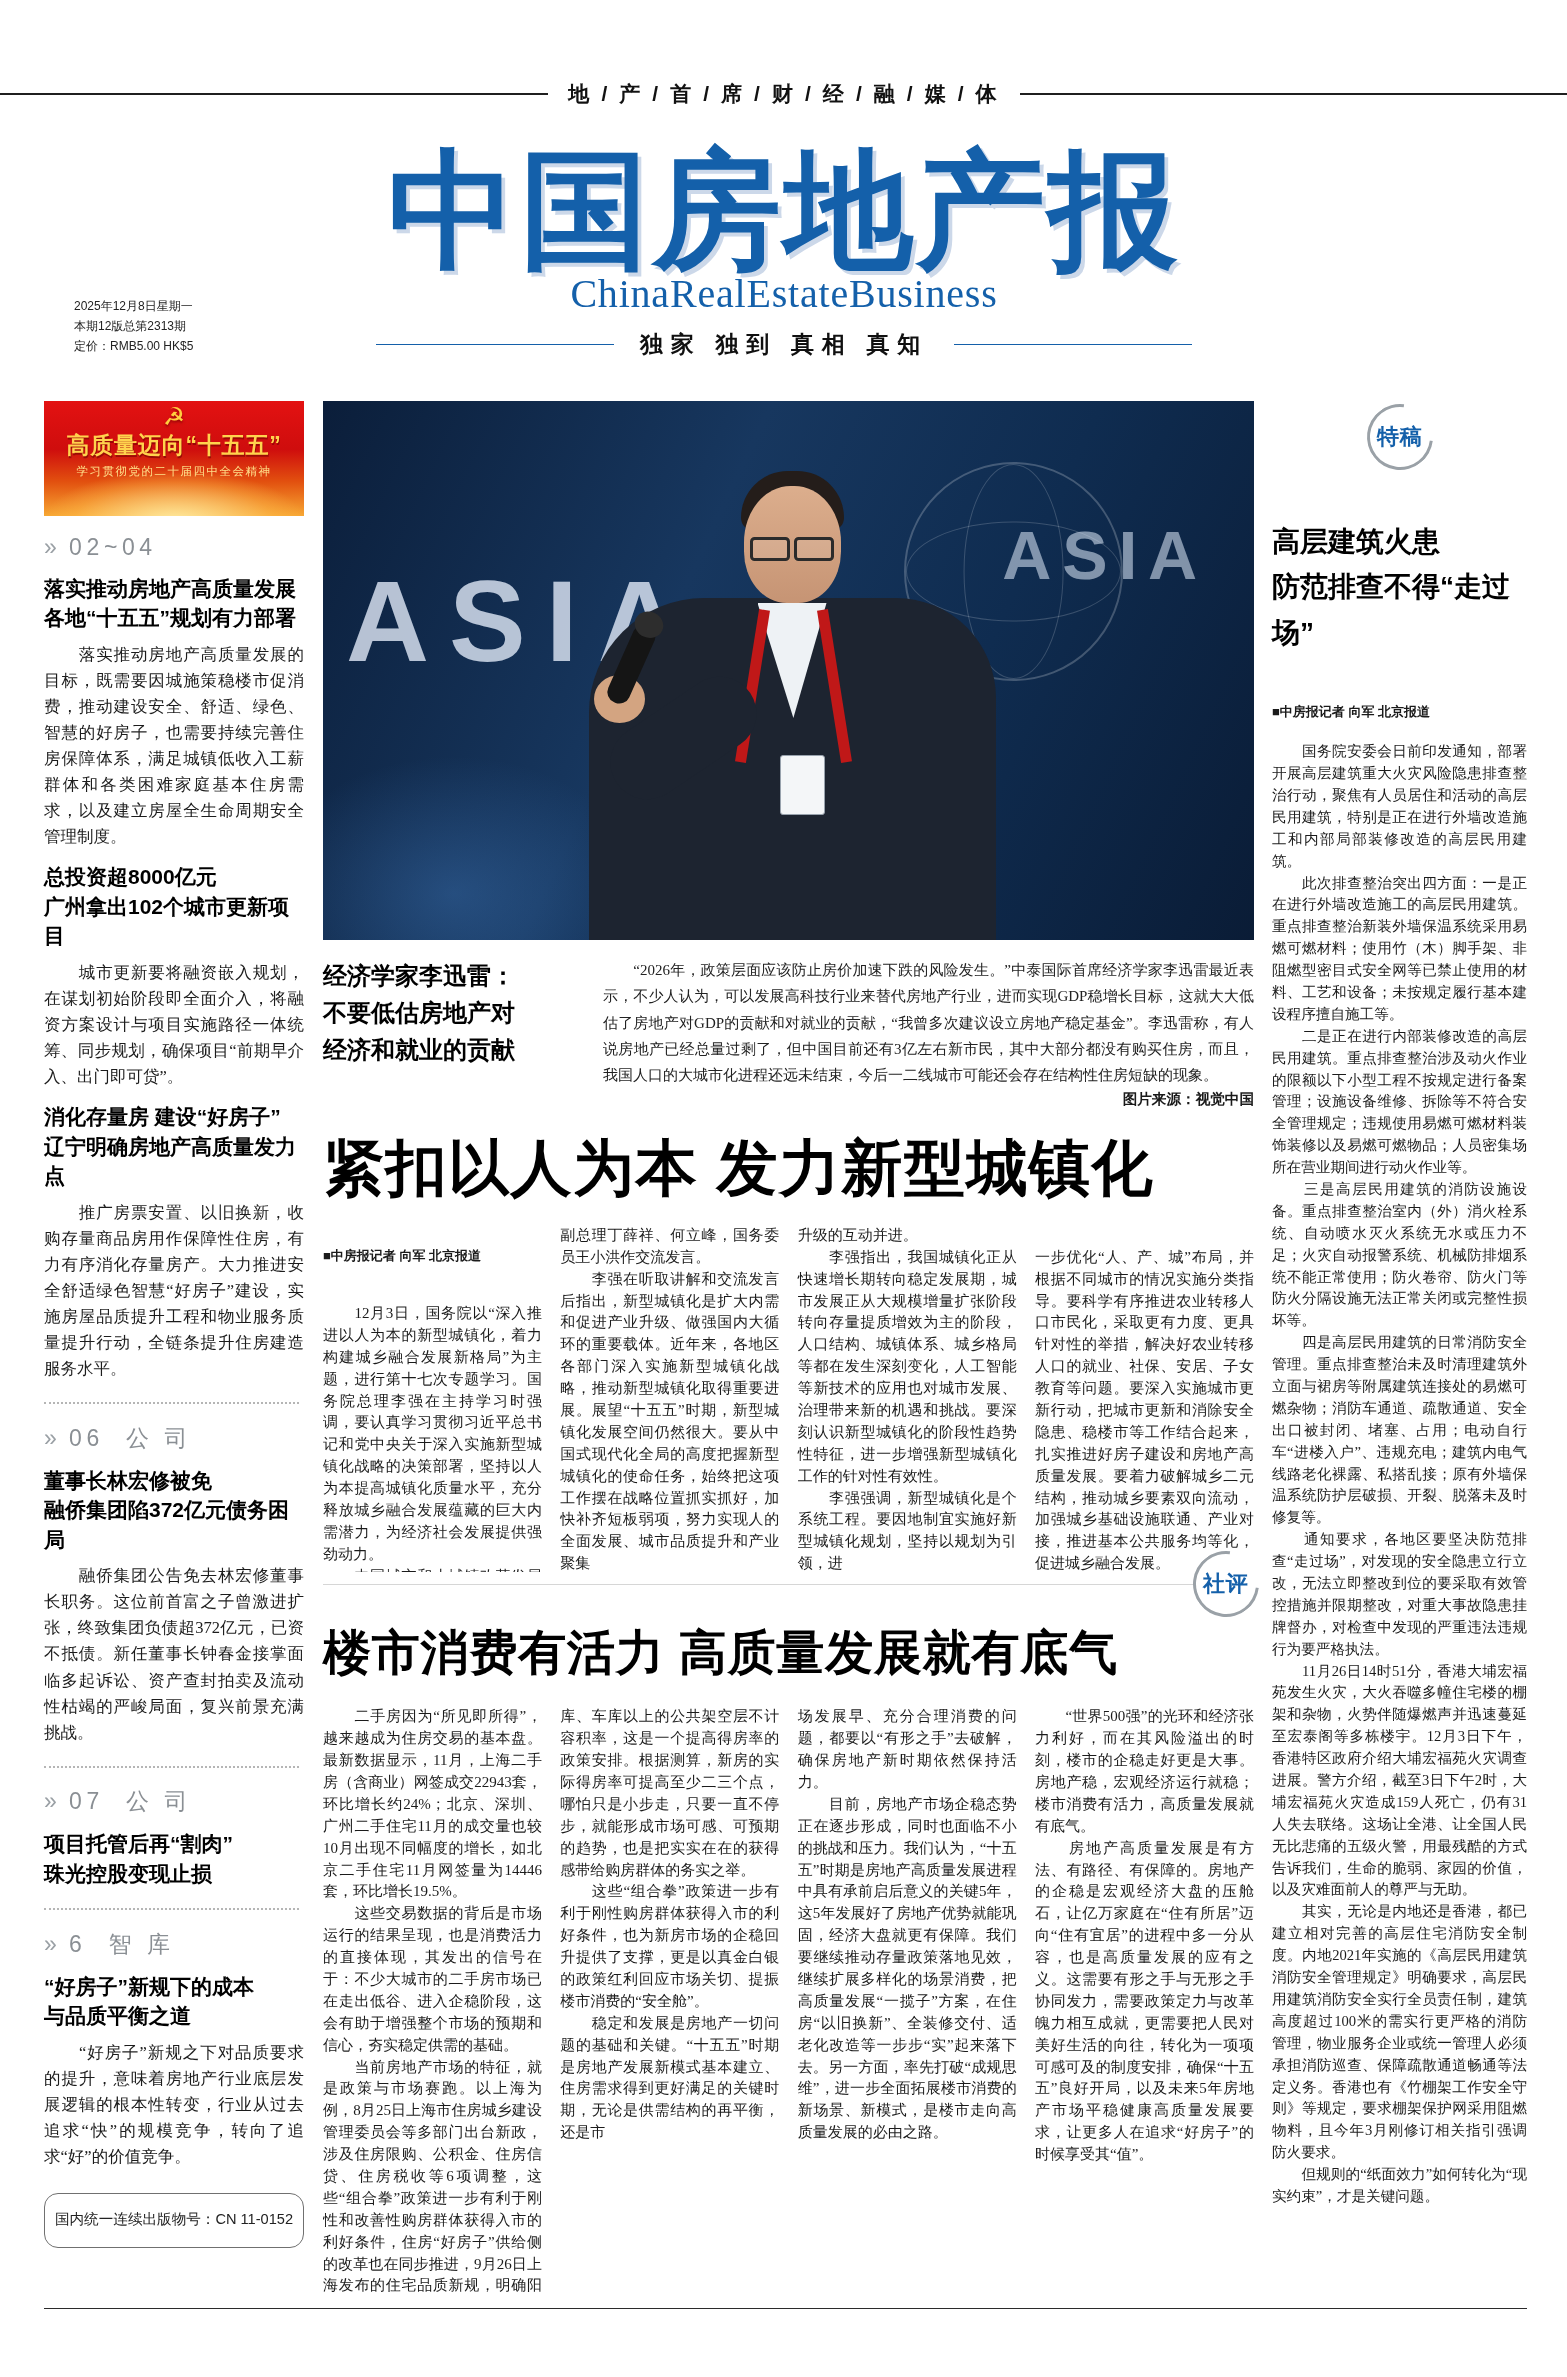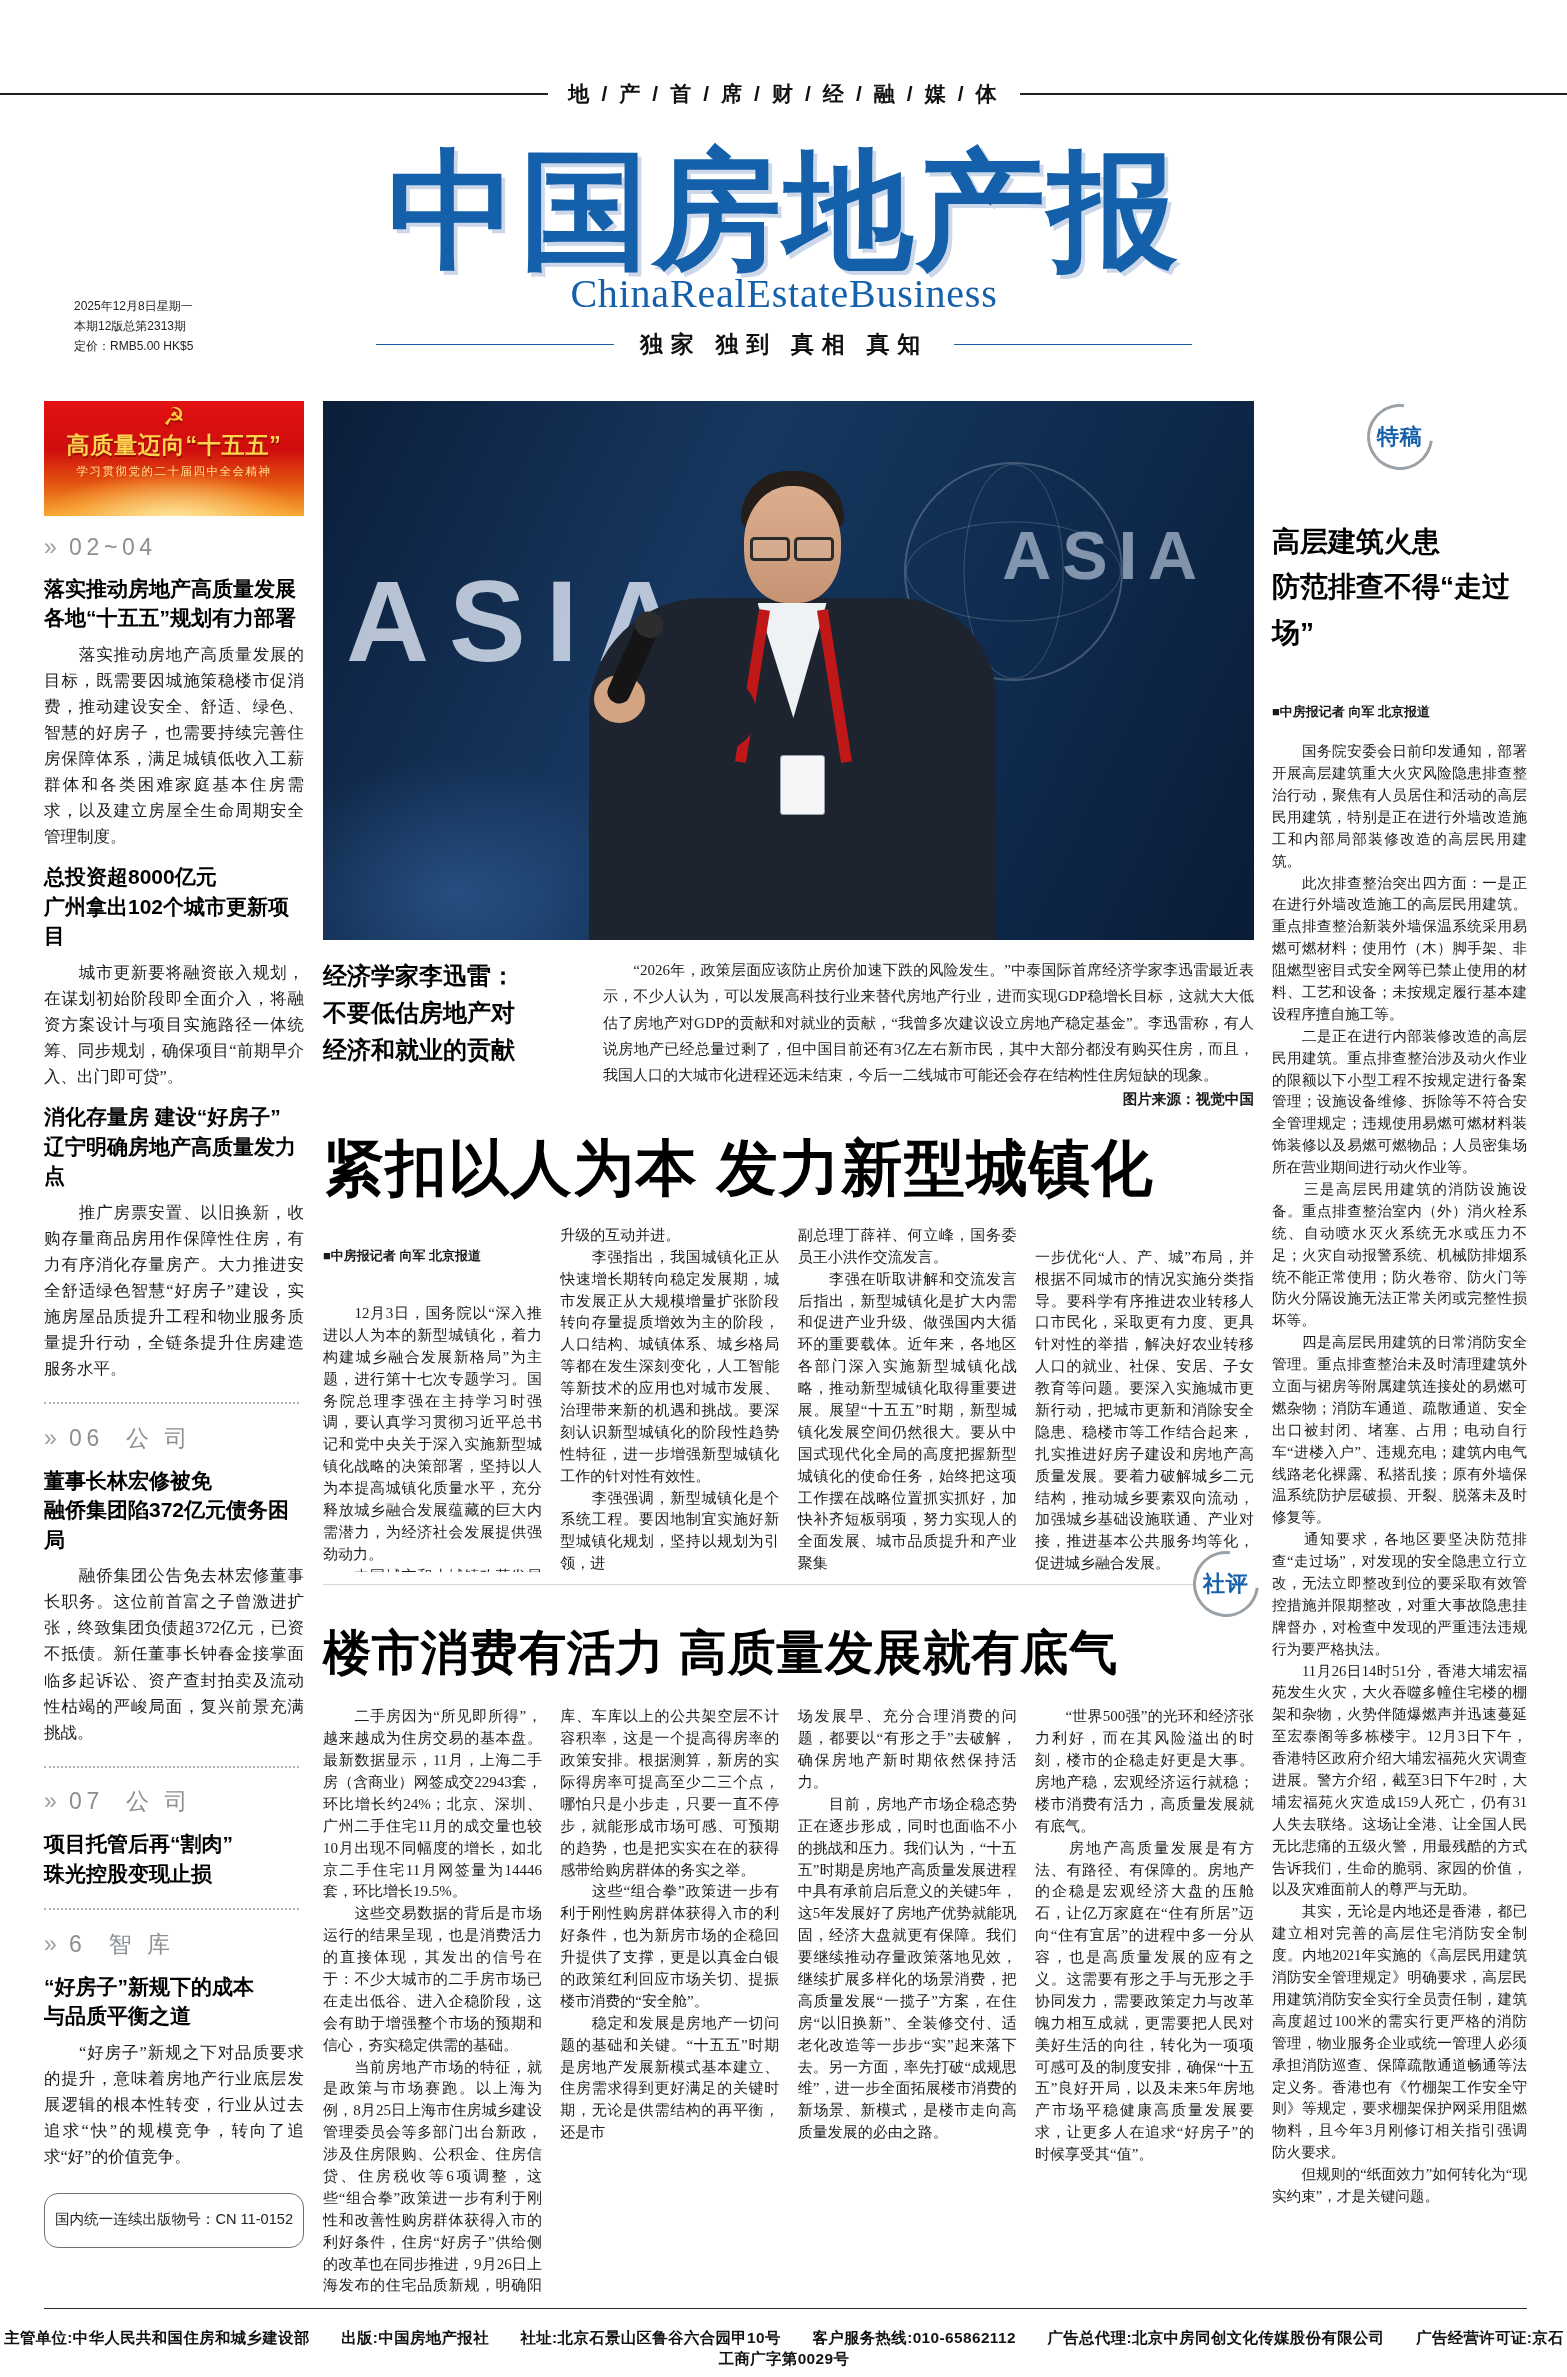--- a/index.html
+++ b/index.html
@@ -229,25 +229,25 @@
     </div>
 
     <div class="lead-headline">紧扣以人为本  发力新型城镇化</div>
 
     <div class="lead-cols">
       <div class="ncol">
         <div class="byline">■中房报记者 向军 北京报道</div>
         <div style="white-space:pre-line;">　　12月3日，国务院以“深入推进以人为本的新型城镇化，着力构建城乡融合发展新格局”为主题，进行第十七次专题学习。国务院总理李强在主持学习时强调，要认真学习贯彻习近平总书记和党中央关于深入实施新型城镇化战略的决策部署，坚持以人为本提高城镇化质量水平，充分释放城乡融合发展蕴藏的巨大内需潜力，为经济社会发展提供强劲动力。
 　　中国城市和小城镇改革发展中心主任高国力作讲解。国务院</div>
       </div>
+      <div class="ncol">副总理丁薛祥、何立峰，国务委员王小洪作交流发言。
+　　李强在听取讲解和交流发言后指出，新型城镇化是扩大内需和促进产业升级、做强国内大循环的重要载体。近年来，各地区各部门深入实施新型城镇化战略，推动新型城镇化取得重要进展。展望“十五五”时期，新型城镇化发展空间仍然很大。要从中国式现代化全局的高度把握新型城镇化的使命任务，始终把这项工作摆在战略位置抓实抓好，加快补齐短板弱项，努力实现人的全面发展、城市品质提升和产业聚集</div>
       <div class="ncol">升级的互动并进。
 　　李强指出，我国城镇化正从快速增长期转向稳定发展期，城市发展正从大规模增量扩张阶段转向存量提质增效为主的阶段，人口结构、城镇体系、城乡格局等都在发生深刻变化，人工智能等新技术的应用也对城市发展、治理带来新的机遇和挑战。要深刻认识新型城镇化的阶段性趋势性特征，进一步增强新型城镇化工作的针对性有效性。
 　　李强强调，新型城镇化是个系统工程。要因地制宜实施好新型城镇化规划，坚持以规划为引领，进</div>
-      <div class="ncol">副总理丁薛祥、何立峰，国务委员王小洪作交流发言。
-　　李强在听取讲解和交流发言后指出，新型城镇化是扩大内需和促进产业升级、做强国内大循环的重要载体。近年来，各地区各部门深入实施新型城镇化战略，推动新型城镇化取得重要进展。展望“十五五”时期，新型城镇化发展空间仍然很大。要从中国式现代化全局的高度把握新型城镇化的使命任务，始终把这项工作摆在战略位置抓实抓好，加快补齐短板弱项，努力实现人的全面发展、城市品质提升和产业聚集</div>
       <div class="ncol">
         <div style="white-space:pre-line;">一步优化“人、产、城”布局，并根据不同城市的情况实施分类指导。要科学有序推进农业转移人口市民化，采取更有力度、更具针对性的举措，解决好农业转移人口的就业、社保、安居、子女教育等问题。要深入实施城市更新行动，把城市更新和消除安全隐患、稳楼市等工作结合起来，扎实推进好房子建设和房地产高质量发展。要着力破解城乡二元结构，推动城乡要素双向流动，加强城乡基础设施联通、产业对接，推进基本公共服务均等化，促进城乡融合发展。</div>
         
       </div>
     </div>
 
     <div class="ed-sep">
       <div class="badge ed-badge">
           <span>社评</span>
         </div>
@@ -281,16 +281,15 @@
 　　二是正在进行内部装修改造的高层民用建筑。重点排查整治涉及动火作业的限额以下小型工程不按规定进行备案管理；设施设备维修、拆除等不符合安全管理规定；违规使用易燃可燃材料装饰装修以及易燃可燃物品；人员密集场所在营业期间进行动火作业等。
 　　三是高层民用建筑的消防设施设备。重点排查整治室内（外）消火栓系统、自动喷水灭火系统无水或压力不足；火灾自动报警系统、机械防排烟系统不能正常使用；防火卷帘、防火门等防火分隔设施无法正常关闭或完整性损坏等。
 　　四是高层民用建筑的日常消防安全管理。重点排查整治未及时清理建筑外立面与裙房等附属建筑连接处的易燃可燃杂物；消防车通道、疏散通道、安全出口被封闭、堵塞、占用；电动自行车“进楼入户”、违规充电；建筑内电气线路老化裸露、私搭乱接；原有外墙保温系统防护层破损、开裂、脱落未及时修复等。
 　　通知要求，各地区要坚决防范排查“走过场”，对发现的安全隐患立行立改，无法立即整改到位的要采取有效管控措施并限期整改，对重大事故隐患挂牌督办，对检查中发现的严重违法违规行为要严格执法。
 　　11月26日14时51分，香港大埔宏福苑发生火灾，大火吞噬多幢住宅楼的棚架和杂物，火势伴随爆燃声并迅速蔓延至宏泰阁等多栋楼宇。12月3日下午，香港特区政府介绍大埔宏福苑火灾调查进展。警方介绍，截至3日下午2时，大埔宏福苑火灾造成159人死亡，仍有31人失去联络。这场让全港、让全国人民无比悲痛的五级火警，用最残酷的方式告诉我们，生命的脆弱、家园的价值，以及灾难面前人的尊严与无助。
 　　其实，无论是内地还是香港，都已建立相对完善的高层住宅消防安全制度。内地2021年实施的《高层民用建筑消防安全管理规定》明确要求，高层民用建筑消防安全实行全员责任制，建筑高度超过100米的需实行更严格的消防管理，物业服务企业或统一管理人必须承担消防巡查、保障疏散通道畅通等法定义务。香港也有《竹棚架工作安全守则》等规定，要求棚架保护网采用阻燃物料，且今年3月刚修订相关指引强调防火要求。
 　　但规则的“纸面效力”如何转化为“现实约束”，才是关键问题。</div>
   </div>
 
   <div class="footer-rule"></div>
-  <div class="footer-text">主管单位:中华人民共和国住房和城乡建设部　　出版:中国房地产报社　　社址:北京石景山区鲁谷六合园甲10号　　客户服务热线:010-65862112　　广告总代理:北京中房同创文化传媒股份有限公司　　广告经营许可证:京石工商广字第0029号</div>
 
 </div>
 
 
 </body></html>

